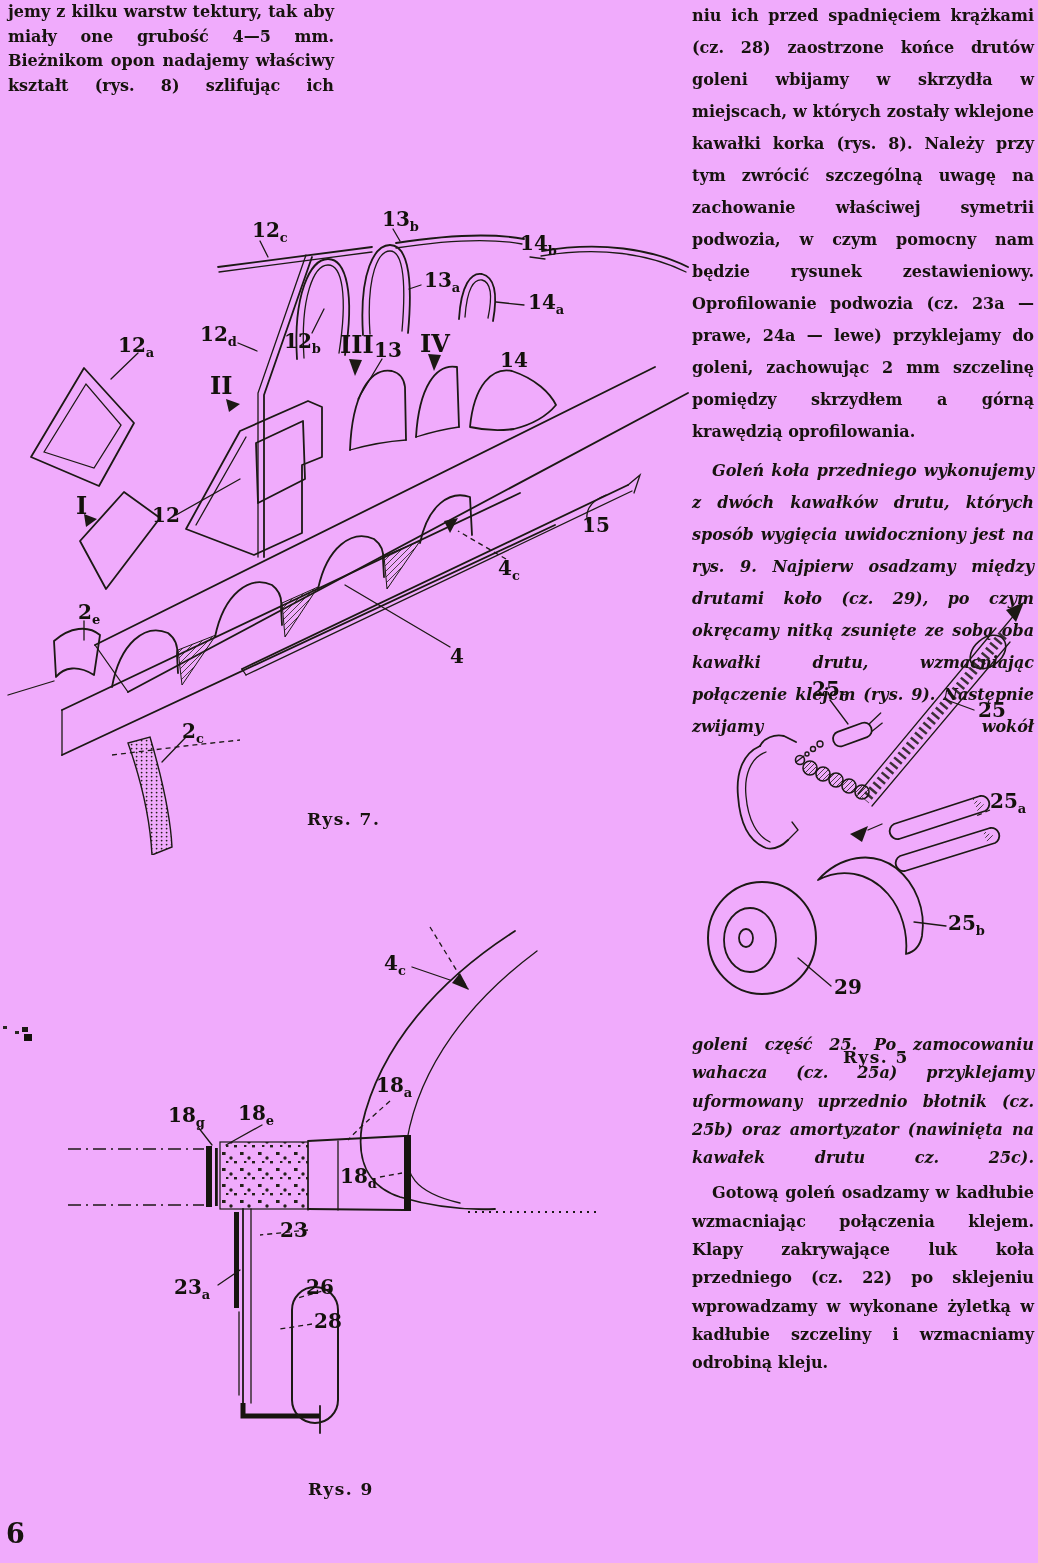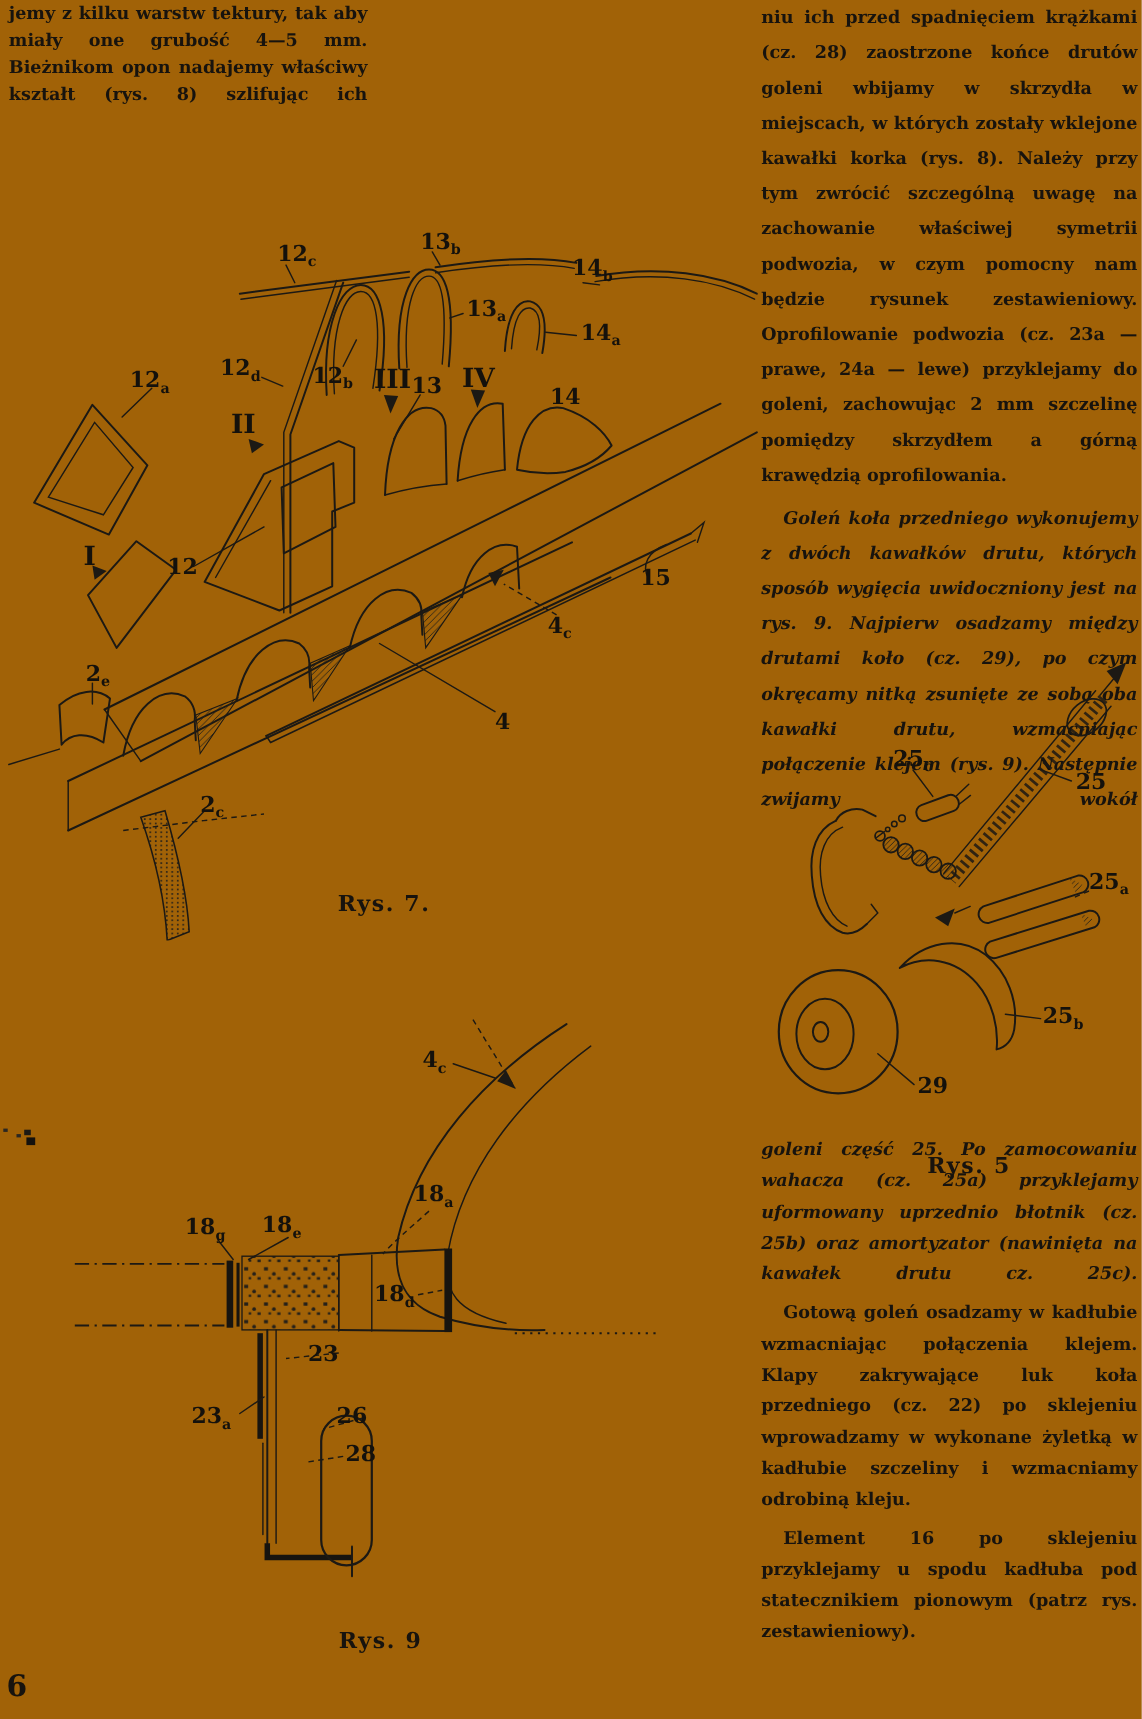--- a/index.html
+++ b/index.html
@@ -1,37 +1,37 @@
 <!DOCTYPE html>
 <html lang="pl"><head>
 <meta charset="utf-8">
 <style>
   html,body{margin:0;padding:0;background:#e8e6e0;}
   .page{
     position:relative; width:1038px; height:1563px;
-    background:#a16207; color:#17130e;
+    background:#f0abfc; color:#17130e;
     font-family:"DejaVu Serif", serif; overflow:hidden;
   }
   .col{position:absolute; top:0;}
   .col p{
     margin:0; font-size:16px; font-weight:700;
     text-align:justify; hyphens:auto;
   }
   .top-col p{line-height:24.5px; text-align-last:justify;}
   #col1{left:8px;  width:326px;}
   #col2{left:352px; width:330px;}
   #col3top{left:692px; width:342px;}
   #col3top p{line-height:32px;}
   #col3bot{left:692px; top:1031px; width:342px;}
   #col3bot p{line-height:28.3px;}
   .indent{text-indent:20px;}
   .mt{margin-top:7px !important;}
   .just-last{text-align-last:justify;font-style:italic;}
   .caption{
-    position:absolute; font-size:20px; font-weight:700; letter-spacing:1.5px;
+    position:absolute; font-size:17px; font-weight:700; letter-spacing:1.5px;
   }
   .pagenum{
     position:absolute; left:6px; top:1518px;
     font-size:27px; font-weight:700;
   }
   .blot{
     position:absolute; left:3px; top:1026px; width:4px; height:3px; background:#2a2722;
     box-shadow:12px 5px 0 0 #2a2722, 20px 2px 0 1px #1c1914, 23px 10px 0 2px #14110d;
   }
   svg{position:absolute;}
@@ -55,21 +55,20 @@
   <div class="col top-col" id="col1">
     <p>jemy z kilku warstw tektury, tak aby miały one grubość 4—5 mm. Bieżnikom opon nadajemy właściwy kształt (rys. 8) szlifując ich</p>
   </div>
   <div class="col" id="col3top">
     <p>niu ich przed spadnięciem krążkami (cz. 28) zaostrzone końce drutów goleni wbijamy w skrzydła w miejscach, w których zostały wklejone kawałki korka (rys. 8). Należy przy tym zwrócić szczególną uwagę na zachowanie właściwej symetrii podwozia, w czym pomocny nam będzie rysunek zestawieniowy. Oprofilowanie podwozia (cz. 23a — prawe, 24a — lewe) przyklejamy do goleni, zachowując 2 mm szczelinę pomiędzy skrzydłem a górną krawędzią oprofilowania.</p>
     <p class="indent mt just-last">Goleń koła przedniego wykonujemy z dwóch kawałków drutu, których sposób wygięcia uwidoczniony jest na rys. 9. Najpierw osadzamy między drutami koło (cz. 29), po czym okręcamy nitką zsunięte ze sobą oba kawałki drutu, wzmacniając połączenie klejem (rys. 9). Następnie zwijamy wokół</p>
   </div>
   <div class="col" id="col3bot">
     <p class="just-last">goleni część 25. Po zamocowaniu wahacza (cz. 25a) przyklejamy uformowany uprzednio błotnik (cz. 25b) oraz amortyzator (nawinięta na kawałek drutu cz. 25c).</p>
     <p class="indent mt">Gotową goleń osadzamy w kadłubie wzmacniając połączenia klejem. Klapy zakrywające luk koła przedniego (cz. 22) po sklejeniu wprowadzamy w wykonane żyletką w kadłubie szczeliny i wzmacniamy odrobiną kleju.</p>
-    <p class="indent mt">Element 16 po sklejeniu przyklejamy u spodu kadłuba pod statecznikiem pionowym (patrz rys. zestawieniowy).</p>
   </div>
 
   <svg style="left:0; top:195px;" width="690" height="660" viewBox="0 0 690 660">
     <defs>
       <pattern id="hx7" patternUnits="userSpaceOnUse" width="6" height="6">
         <path d="M0,6 L6,0" stroke="#242019" stroke-width="0.8" fill="none"></path>
       </pattern>
       <pattern id="dots7" patternUnits="userSpaceOnUse" width="5" height="4">
         <circle cx="1.6" cy="1.6" r="0.9" fill="#242019"></circle>
       </pattern>

